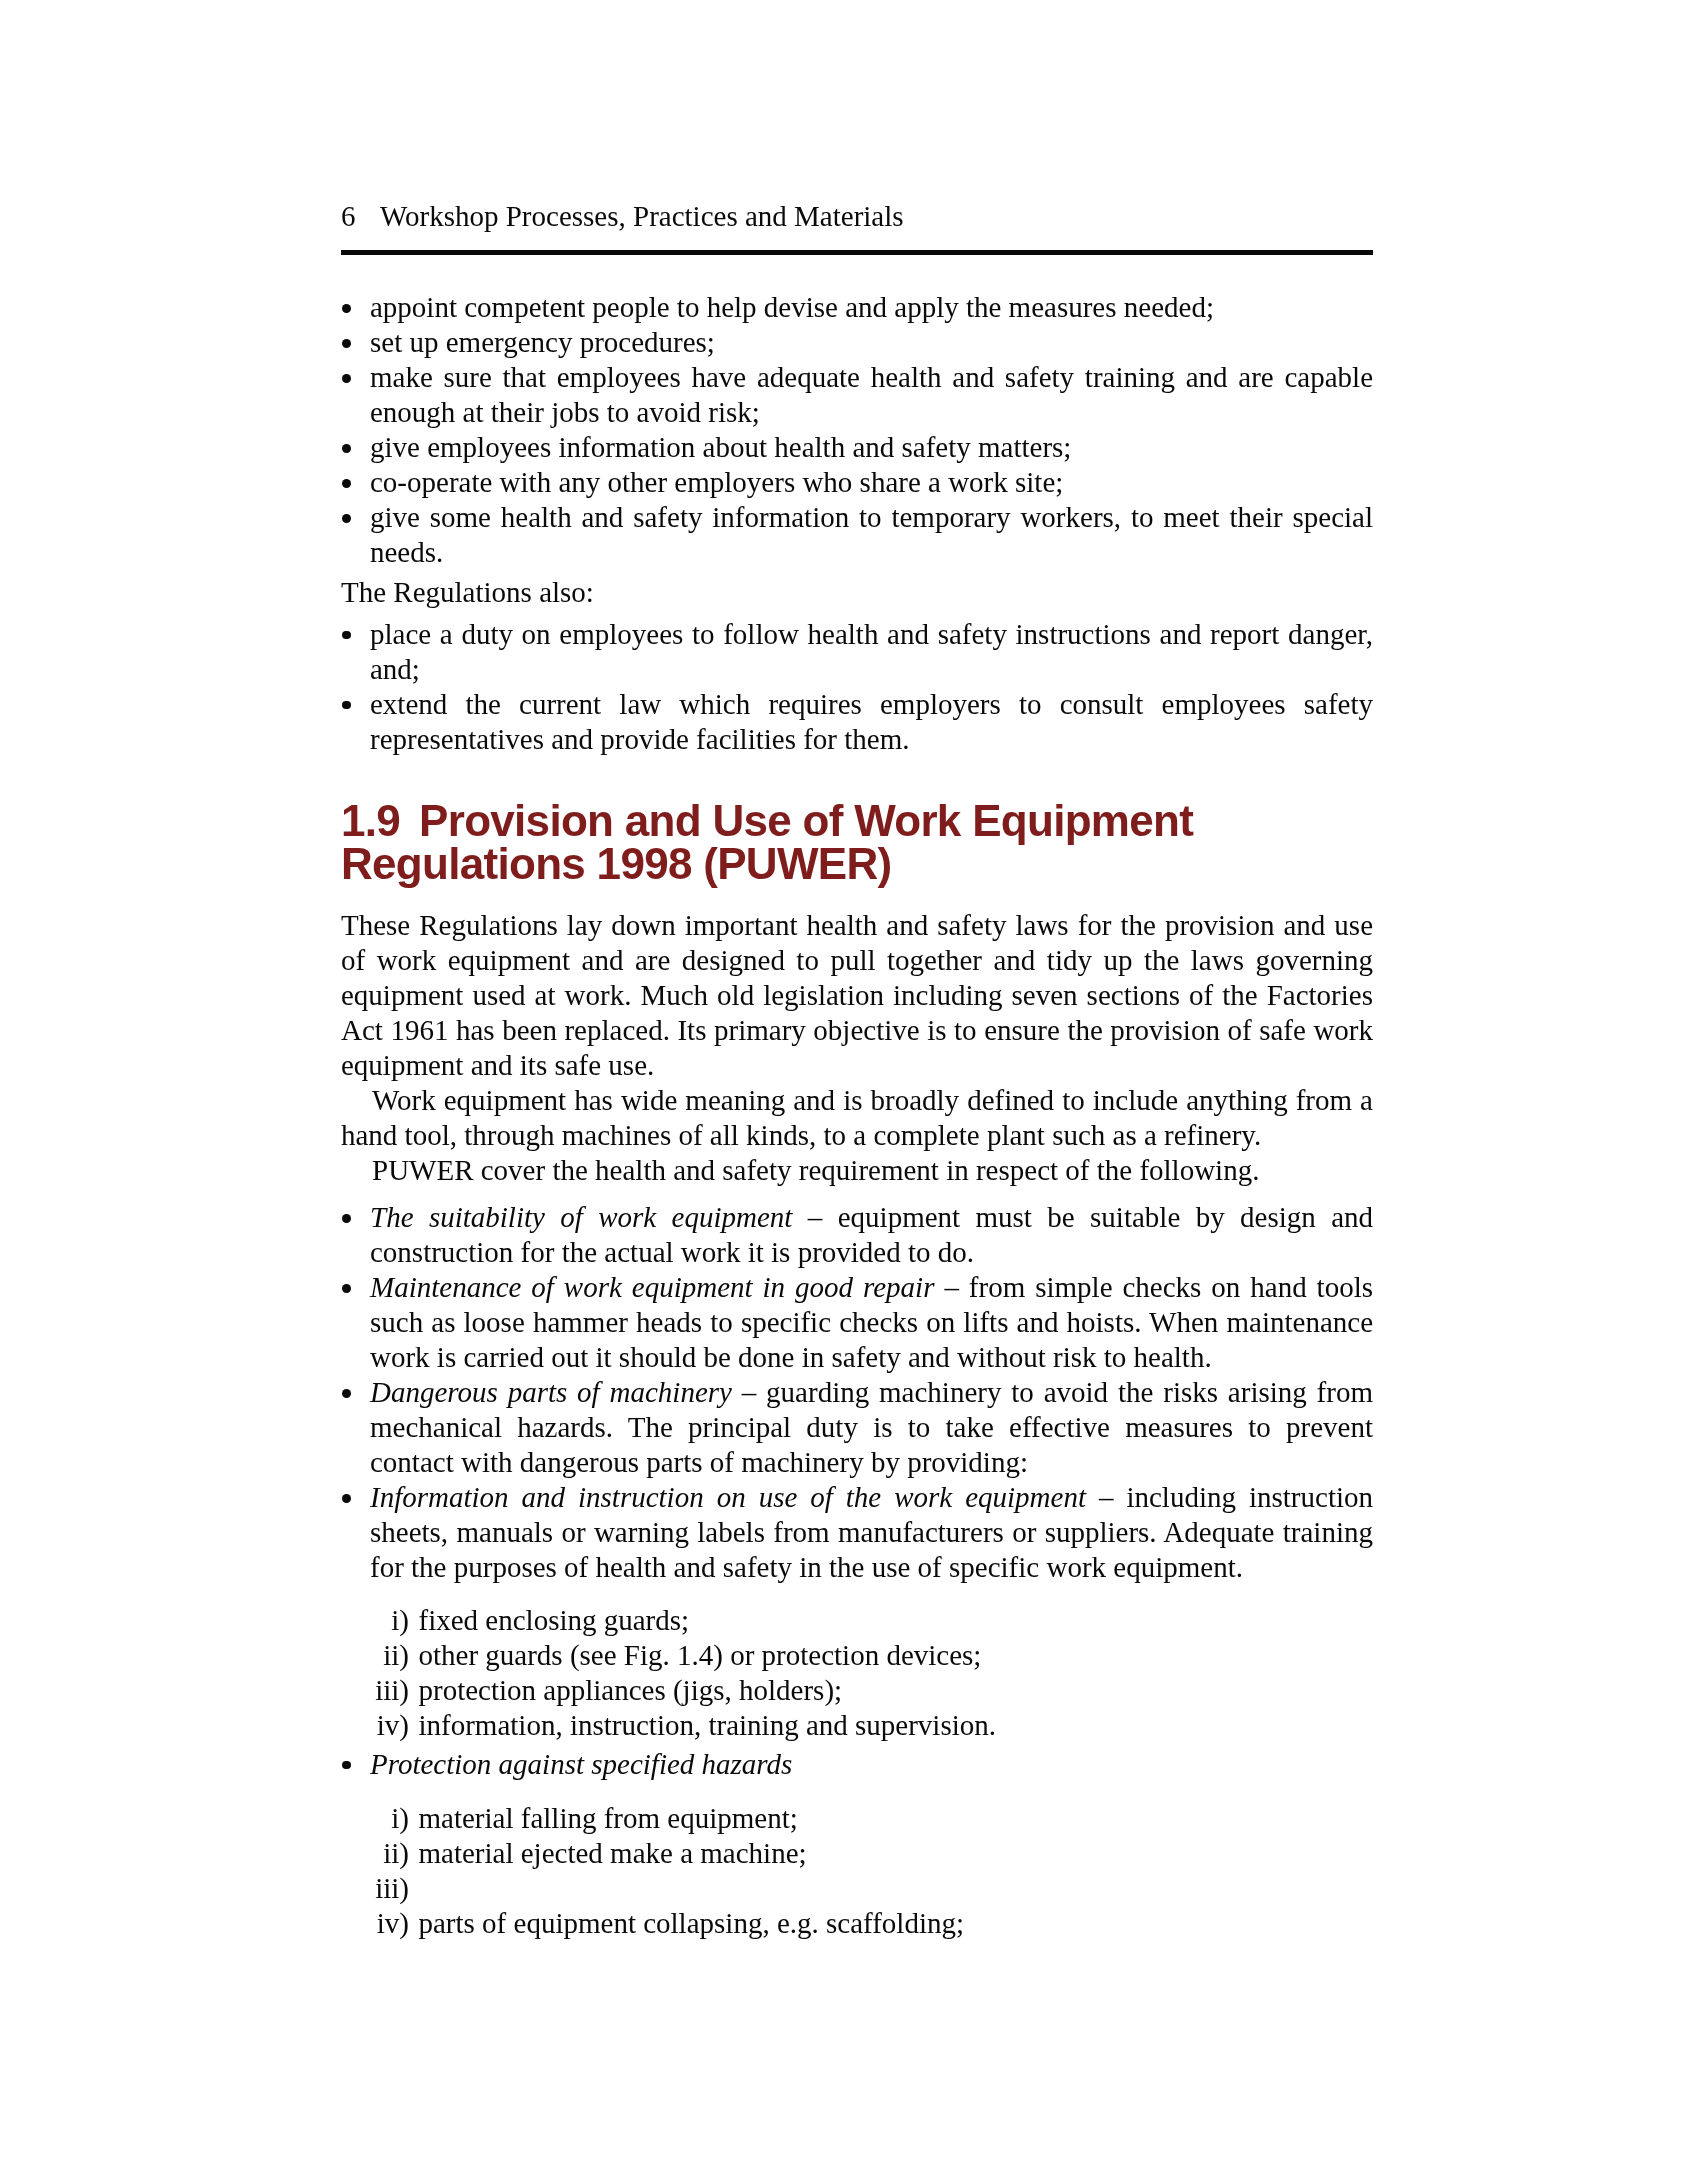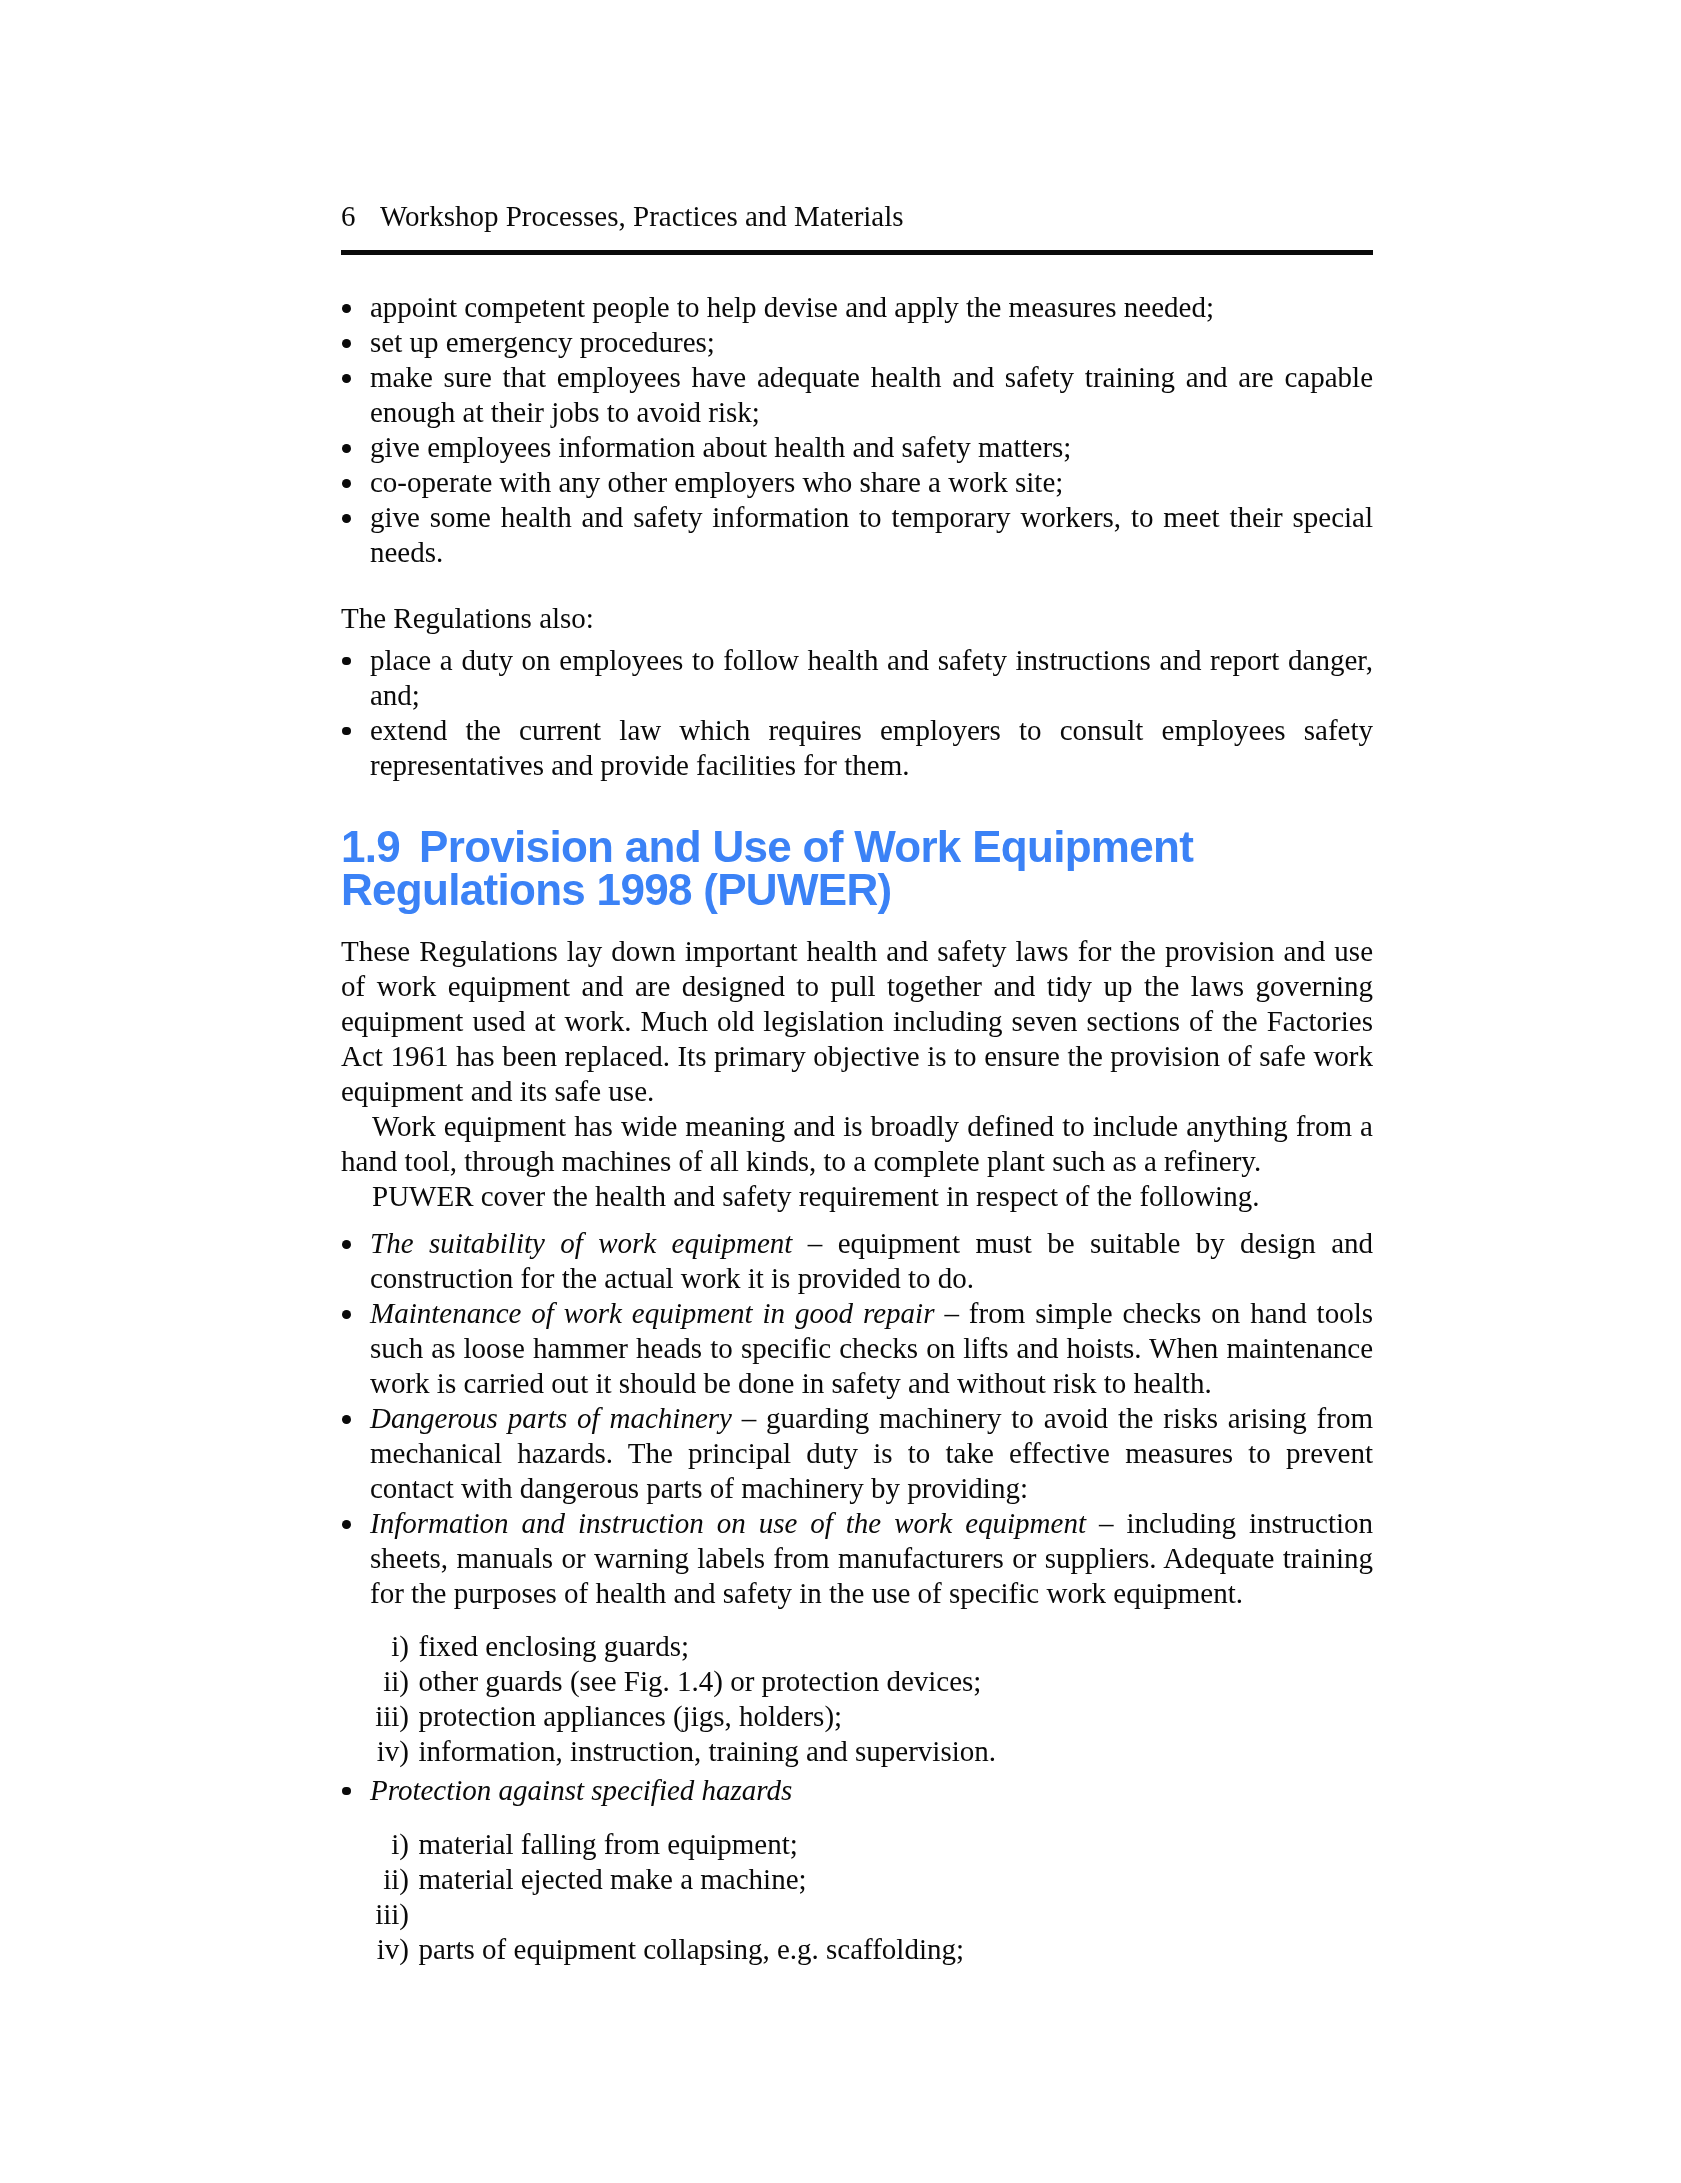--- a/index.html
+++ b/index.html
@@ -20,31 +20,31 @@
   ul.blist { list-style:none; margin:0; padding:0; }
   ul.blist.first { margin-top:35px; }
   li.bitem { position:relative; padding-left:29px; text-align:justify; }
   .dot {
     position:absolute; left:1.4px; top:13.6px;
     width:8.9px; height:8.9px; border-radius:50%;
     background:#0a0a0a; display:inline-block;
   }
 
   .para { margin:0; text-align:justify; }
-  .para.lead { margin-top:31px; margin-bottom:6.8px; text-align:left; }
+  .para.lead { margin-top:5px; margin-bottom:6.8px; text-align:left; }
   .para.indent { text-indent:31px; }
 
   h2.secheading {
     font-family:"Liberation Sans", sans-serif;
     font-weight:bold;
     font-size:44px;
     line-height:43px;
     letter-spacing:-0.7px;
     margin:42px 0 23px 0;
-    color:#3b82f6;
+    color:#7f1d1d;
   }
   .secnum { margin-right:19px; }
 
   ul.blist.puwer { margin-top:12.3px; }
   ul.blist.hz { margin-top:4px; }
   .it { font-style:italic; }
 
   ol.rlist { list-style:none; margin:17.7px 0 0 0; padding:0; }
   ol.rlist.second { margin-top:19px; }
   ol.rlist li { display:flex; }

